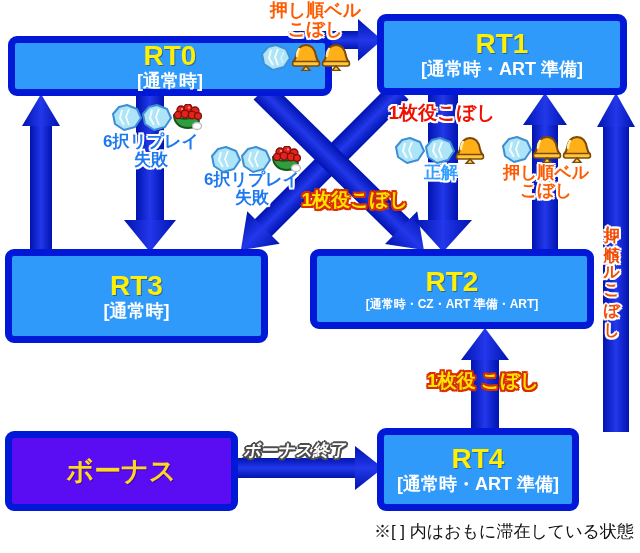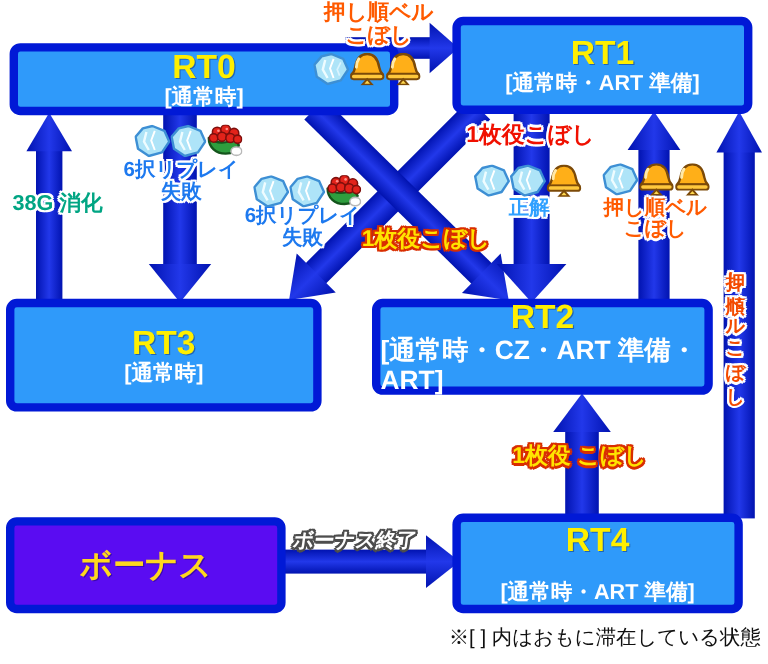--- a/index.html
+++ b/index.html
@@ -119,40 +119,37 @@
     <div class="s">[通常時・ART 準備]</div>
   </div>
 
   <div class="node" style="left:5px; top:249px; width:263px; height:94px;">
     <div class="t">RT3</div>
     <div class="s">[通常時]</div>
   </div>
 
   <div class="node" style="left:310px; top:249px; width:284px; height:80px;">
     <div class="t">RT2</div>
-    <div class="s" style="font-size:22px;">[通常時・CZ・ART 準備・ART]</div>
+    <div class="s" style="font-size:12px;">[通常時・CZ・ART 準備・ART]</div>
   </div>
 
   <div class="node bonus" style="left:5px; top:431px; width:233px; height:80px;">
     <div class="t">ボーナス</div>
   </div>
 
-  <div class="node" style="left:377px; top:428px; width:242px; height:83px;justify-content:space-between;">
+  <div class="node" style="left:377px; top:428px; width:202px; height:83px;">
     <div class="t">RT4</div>
     <div class="s">[通常時・ART 準備]</div>
   </div>
 
   <div class="lbl ow" style="left:248px; top:1px; width:135px; font-size:18px; color:#ff5a00;">
     <div>押し順ベル</div>
     <div>こぼし</div>
   </div>
 
-  <div class="lbl ow" style="left:0px; top:160px; width:96px; font-size:18px; color:#00a583;">
-    <div>38G 消化</div>
-  </div>
 
   <div class="lbl ow" style="left:86px; top:133px; width:130px; font-size:17px; color:#1d79ef;">
     <div>6択リプレイ</div>
     <div>失敗</div>
   </div>
 
   <div class="lbl ow" style="left:187px; top:171px; width:130px; font-size:17px; color:#1d79ef;">
     <div>6択リプレイ</div>
     <div>失敗</div>
   </div>

